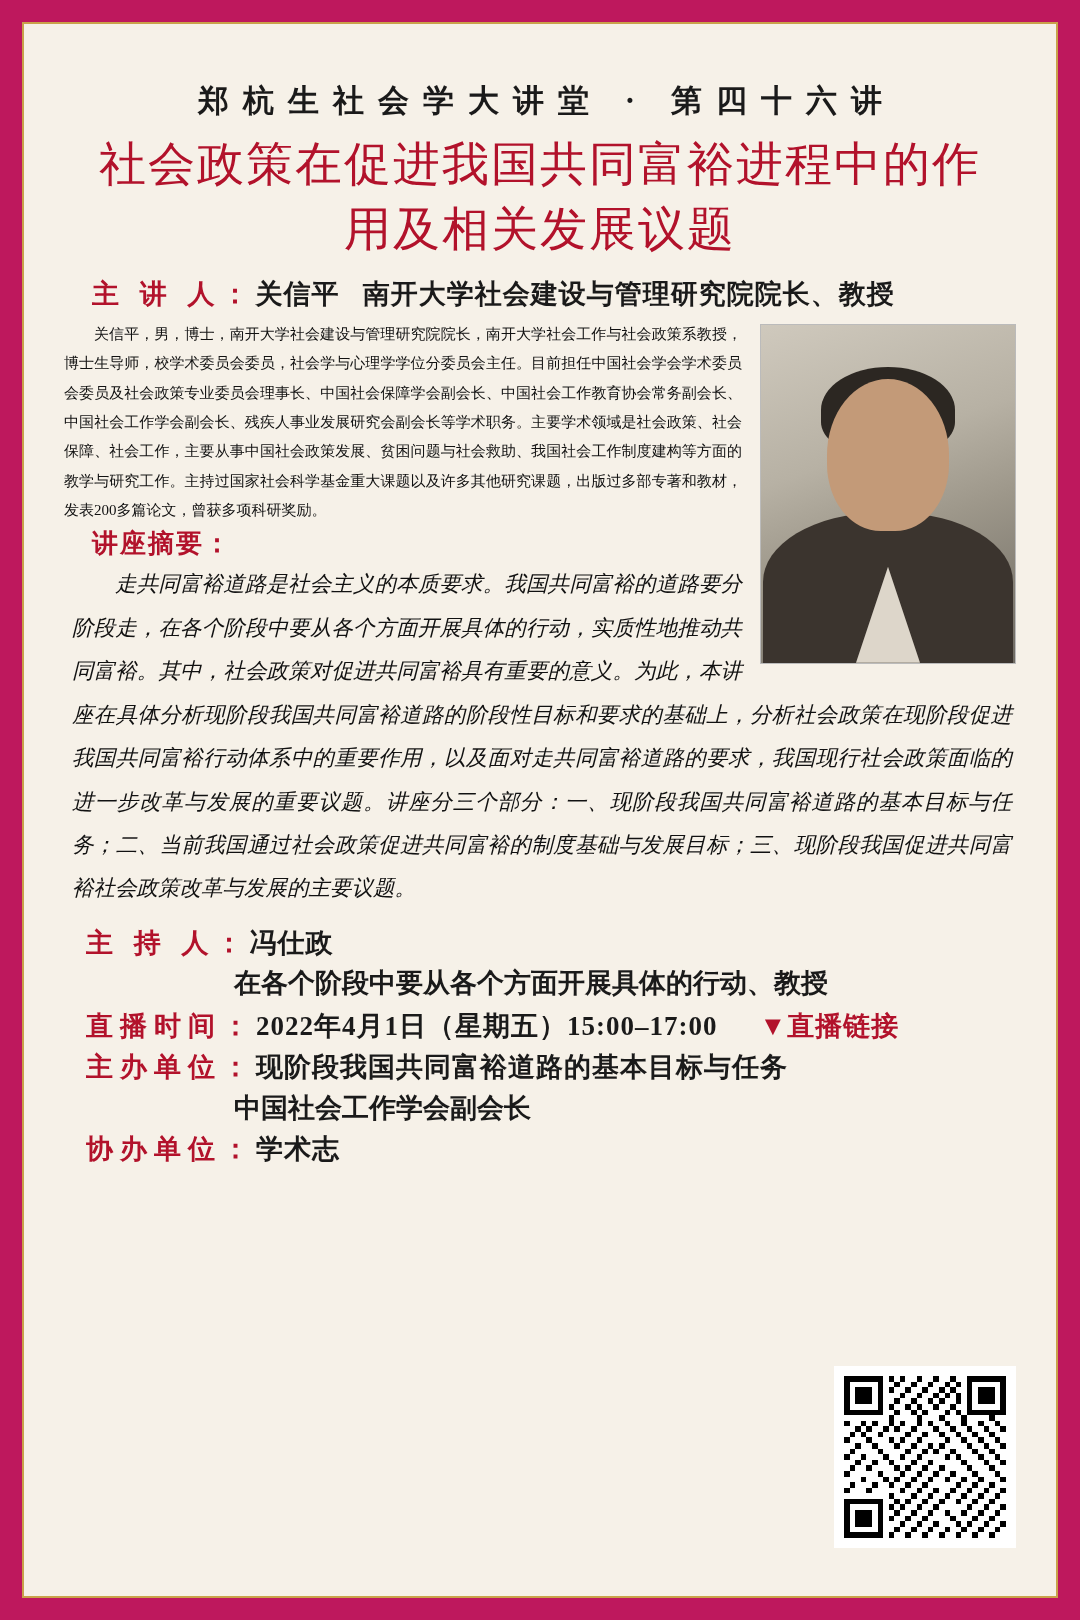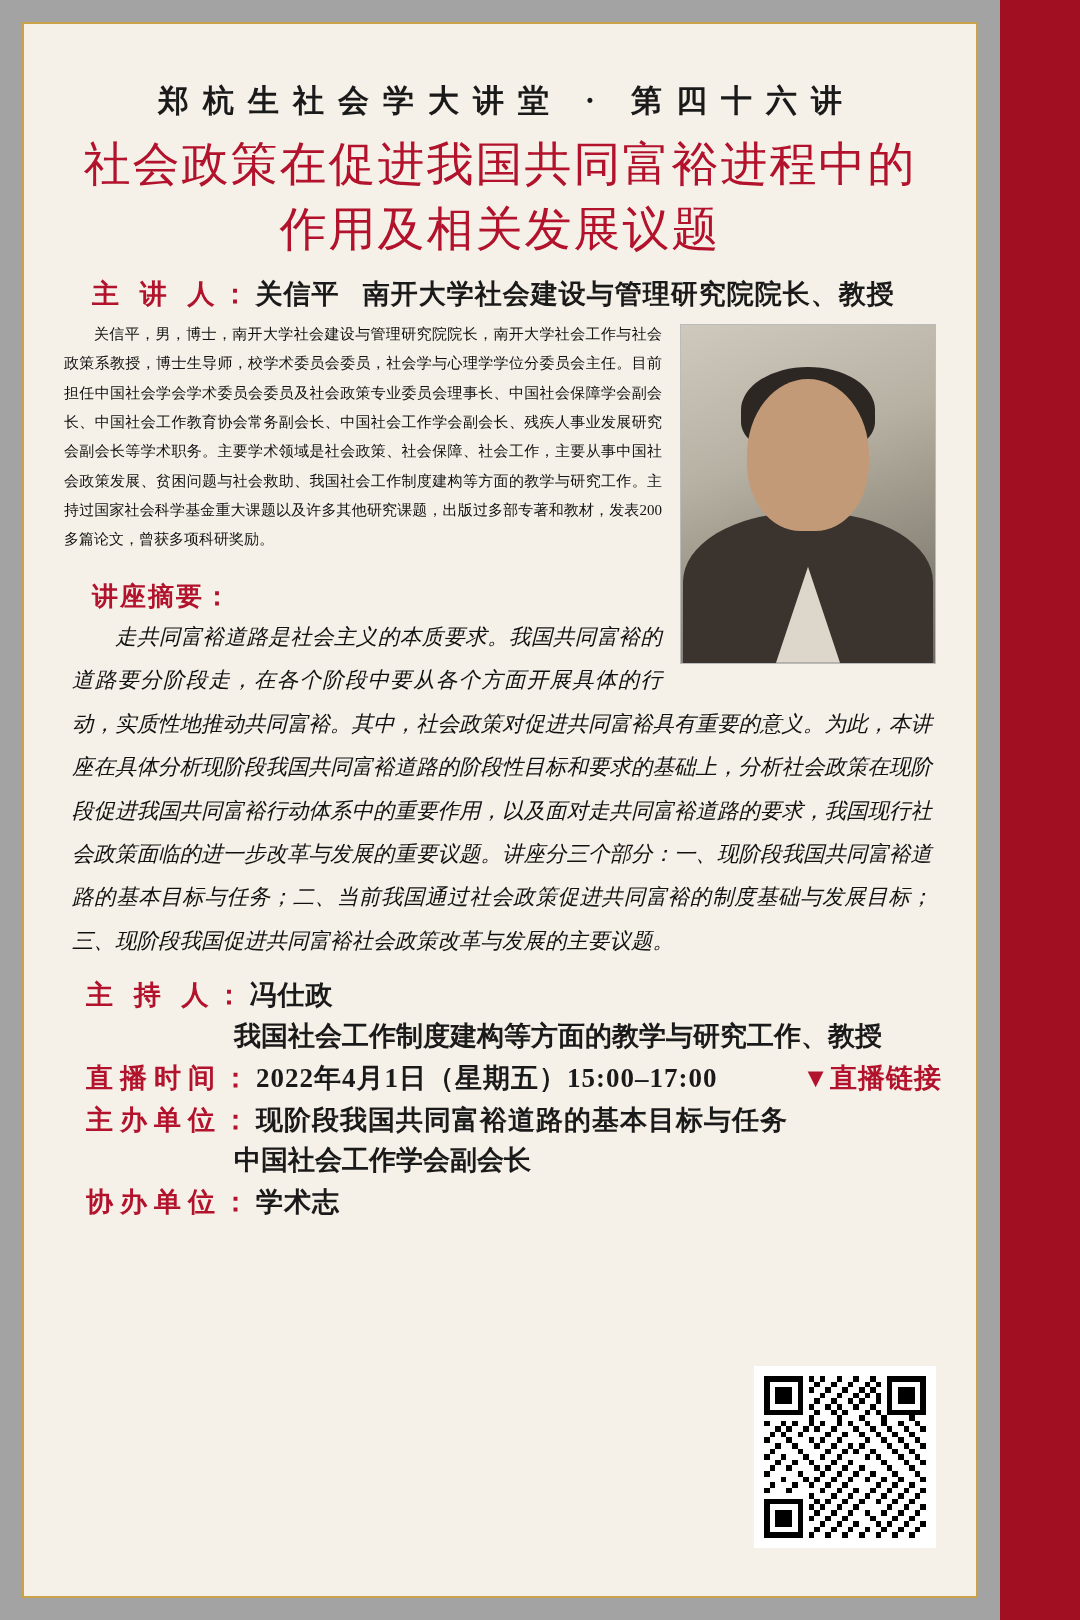--- a/index.html
+++ b/index.html
@@ -4,22 +4,22 @@
 <style>
   * { box-sizing: border-box; }
   html, body {
     margin: 0; padding: 0;
     width: 1080px; height: 1620px;
     background: #a01022;
     font-family: "Liberation Serif", "DejaVu Serif", serif;
   }
   .poster {
     position: relative;
-    width: 1000px; height: 1620px;
-    background: #a3a3a3;
+    width: 1080px; height: 1620px;
+    background: #be185d;
     padding: 22px;
   }
   .inner {
     position: relative;
     width: 100%; height: 100%;
     background: #f6f1e8;
     border: 2px solid #c9a24a;
     padding: 28px 34px 20px 34px;
     overflow: hidden;
   }
@@ -100,21 +100,21 @@
     width: 64px; height: 96px;
     transform: translateX(-50%);
     background: #ddd6ca;
     clip-path: polygon(50% 0, 100% 100%, 0 100%);
   }
   .indent { text-indent: 2em; }
   .section-head {
     color: #b2122b;
     font-size: 26px;
     font-weight: bold;
-    margin: 24px 0 2px 34px;
+    margin: 1px 0 2px 34px;
     letter-spacing: 2px;
   }
   .abstract {
     font-size: 21.5px;
     line-height: 2.02;
     color: #111;
     text-align: justify;
     margin: 0 10px 0 14px;
     font-style: italic;
   }
@@ -128,21 +128,21 @@
     line-height: 1.5;
   }
   .kv .lbl { letter-spacing: 7px; }
   .kv .val { color: #1a1a1a; }
   .kv .val-sub {
     color: #1a1a1a;
     display: block;
     margin-left: 148px;
     letter-spacing: 0px;
   }
-  .kv-tight { margin: 1px 0 1px 28px; justify-content: space-between; }
+  .kv-tight { margin: 1px 0 1px 28px; }
   .time-row {
     display: flex; align-items: baseline;
   }
   .time-row .live-link {
     color: #b2122b;
     margin-left: 42px;
     font-size: 27px;
     font-weight: bold;
   }
   .qr {
@@ -177,21 +177,21 @@
       </div>
       <div class="indent">关信平，男，博士，南开大学社会建设与管理研究院院长，南开大学社会工作与社会政策系教授，博士生导师，校学术委员会委员，社会学与心理学学位分委员会主任。目前担任中国社会学会学术委员会委员及社会政策专业委员会理事长、中国社会保障学会副会长、中国社会工作教育协会常务副会长、中国社会工作学会副会长、残疾人事业发展研究会副会长等学术职务。主要学术领域是社会政策、社会保障、社会工作，主要从事中国社会政策发展、贫困问题与社会救助、我国社会工作制度建构等方面的教学与研究工作。主持过国家社会科学基金重大课题以及许多其他研究课题，出版过多部专著和教材，发表200多篇论文，曾获多项科研奖励。</div>
     </div>
 
     <div class="section-head">讲座摘要：</div>
     <div class="abstract indent">走共同富裕道路是社会主义的本质要求。我国共同富裕的道路要分阶段走，在各个阶段中要从各个方面开展具体的行动，实质性地推动共同富裕。其中，社会政策对促进共同富裕具有重要的意义。为此，本讲座在具体分析现阶段我国共同富裕道路的阶段性目标和要求的基础上，分析社会政策在现阶段促进我国共同富裕行动体系中的重要作用，以及面对走共同富裕道路的要求，我国现行社会政策面临的进一步改革与发展的重要议题。讲座分三个部分：一、现阶段我国共同富裕道路的基本目标与任务；二、当前我国通过社会政策促进共同富裕的制度基础与发展目标；三、现阶段我国促进共同富裕社会政策改革与发展的主要议题。</div>
 
     <div class="host-block">
       <div class="kv">
         <span class="lbl">主 持 人：</span><span class="val">冯仕政</span>
-        <span class="val-sub">我国社会工作制度建构等方面的教学与研究工作、教授</span>
+        <span class="val-sub">在各个阶段中要从各个方面开展具体的行动、教授</span>
       </div>
 
       <div class="kv kv-tight time-row">
         <span><span class="lbl">直播时间：</span><span class="val">2022年4月1日（星期五）15:00–17:00</span></span>
         <span class="live-link">▼直播链接</span>
       </div>
 
       <div class="kv kv-tight">
         <span class="lbl">主办单位：</span><span class="val">现阶段我国共同富裕道路的基本目标与任务</span>
         <span class="val-sub">中国社会工作学会副会长</span>

